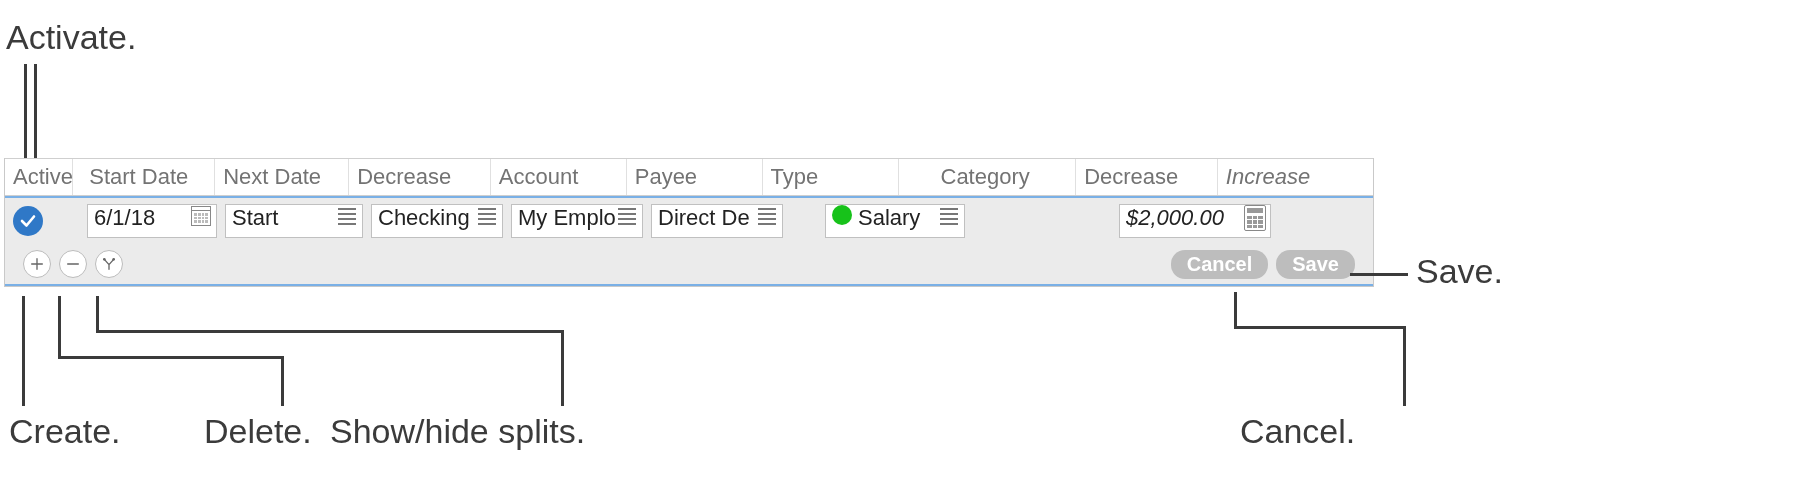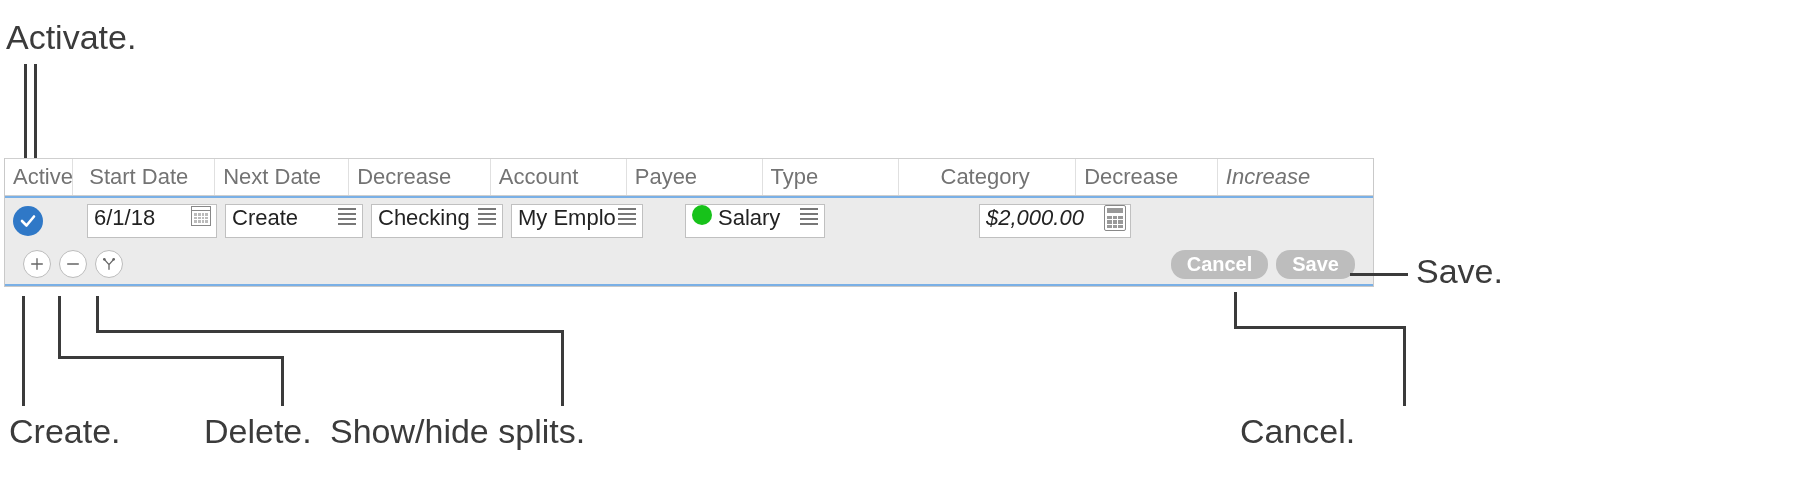--- a/index.html
+++ b/index.html
@@ -257,21 +257,21 @@
                 <span></span>
               </span>
             </span>
         </span>
       </div>
     </div>
 
 
     <div class="col c-freq">
       <div class="field">
-        <span class="txt">Create</span>
+        <span class="txt">Start</span>
         <span class="glyph">
             <span class="lines-icon">
               <span></span>
               <span></span>
               <span></span>
               <span></span>
             </span>
           </span>
       </div>
     </div>
@@ -297,20 +297,33 @@
             <span class="lines-icon">
               <span></span>
               <span></span>
               <span></span>
               <span></span>
             </span>
           </span>
       </div>
     </div>
 
+    <div class="col c-type">
+      <div class="field">
+        <span class="txt">Direct De</span>
+        <span class="glyph">
+            <span class="lines-icon">
+              <span></span>
+              <span></span>
+              <span></span>
+              <span></span>
+            </span>
+          </span>
+      </div>
+    </div>
 
     <div class="col c-category">
       <div class="field">
         <span class="category-dot"></span>
         <span class="txt">Salary</span>
         <span class="glyph">
             <span class="lines-icon">
               <span></span>
               <span></span>
               <span></span>

